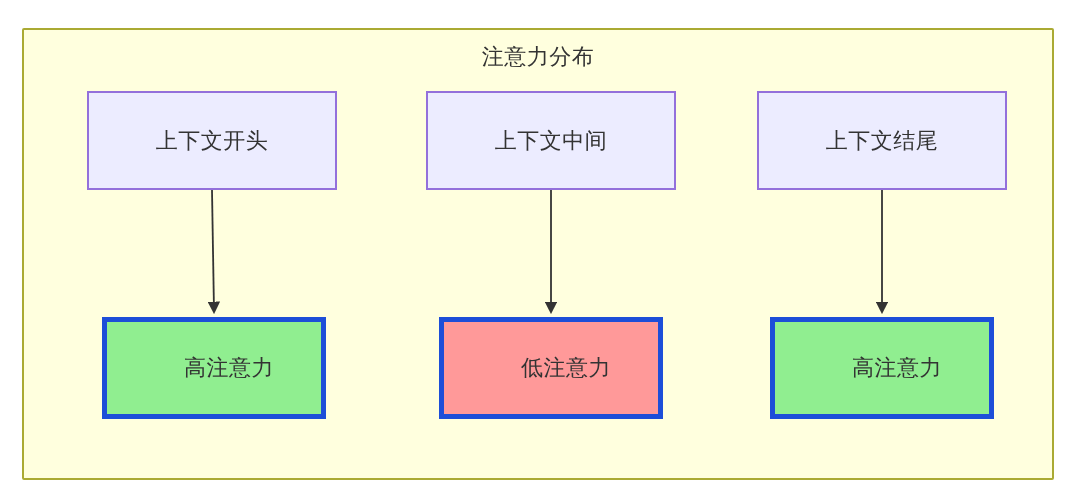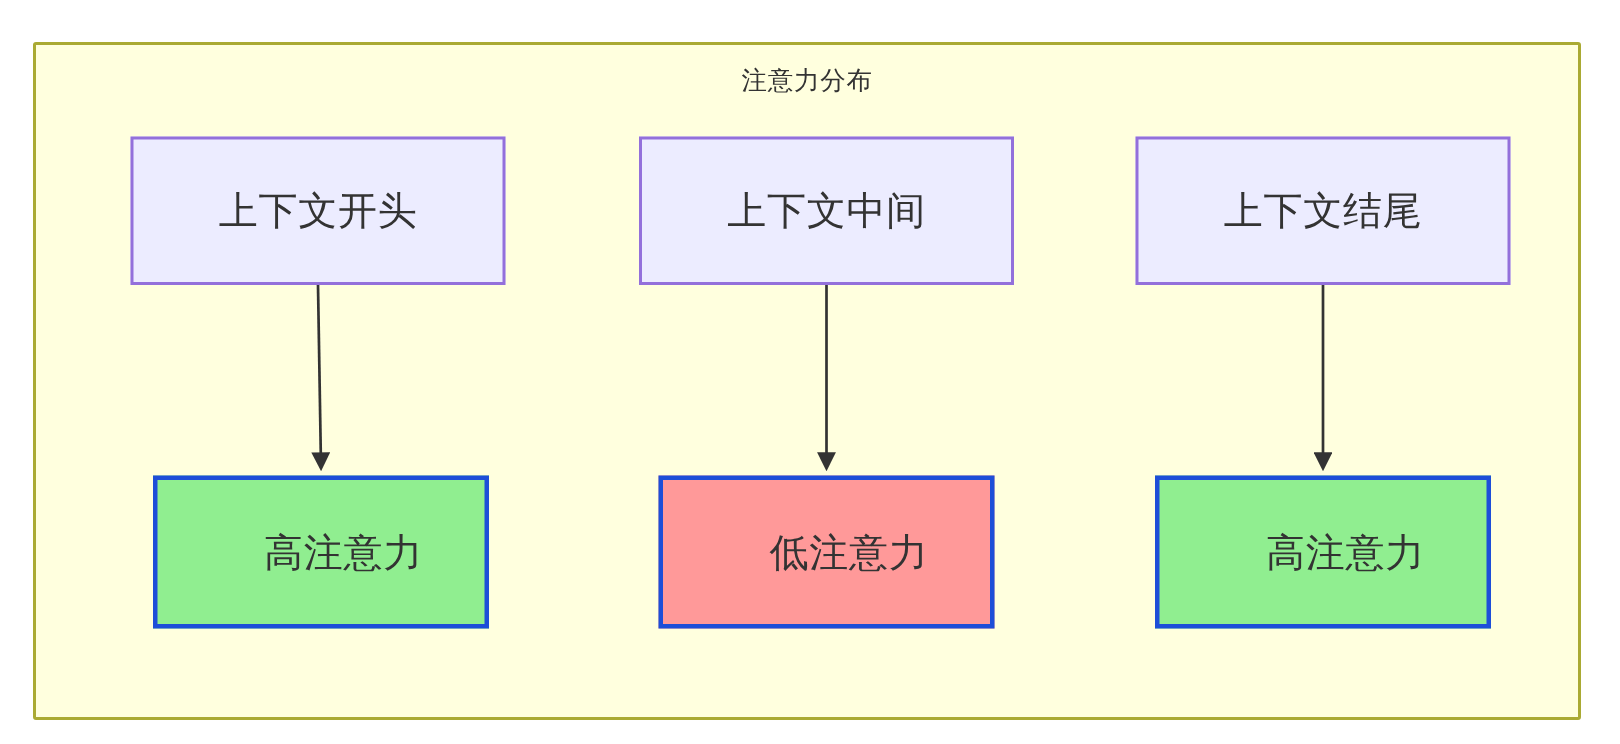--- a/index.html
+++ b/index.html
@@ -33,50 +33,50 @@
     border-radius: 2px;
     box-sizing: border-box;
   }
 
   .subgraph-title {
     position: absolute;
     left: 0;
     top: 12px;
     width: 100%;
     text-align: center;
-    font-size: 17px;
+    font-size: 22px;
     color: #333333;
     letter-spacing: 0.5px;
     white-space: nowrap;
   }
 
   
   .node {
     position: absolute;
     box-sizing: border-box;
     display: flex;
     align-items: center;
     justify-content: center;
-    font-size: 26px;
+    font-size: 22px;
     color: #333333;
     white-space: nowrap;
     letter-spacing: 0.5px;
   }
 
   .node-context {
     width: 250px;
     height: 99px;
     background: #ececff;
     border: 2px solid #9370db;
   }
 
   .node-attn {
     width: 224px;
     height: 102px;
-    border: 3px solid #1d4ed8;
+    border: 5px solid #1d4ed8;
     padding-left: 30px;
   }
 
   .fill-high { background: #90ee90; }
   .fill-low  { background: #f99; align-items: center; }
 
   
   .col1-top { left: 87px;  top: 91px; }
   .col2-top { left: 426px; top: 91px; }
   .col3-top { left: 757px; top: 91px; }

